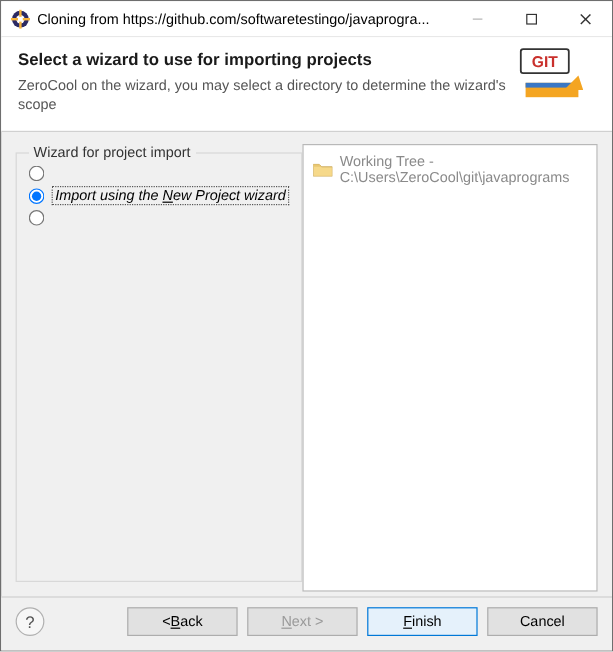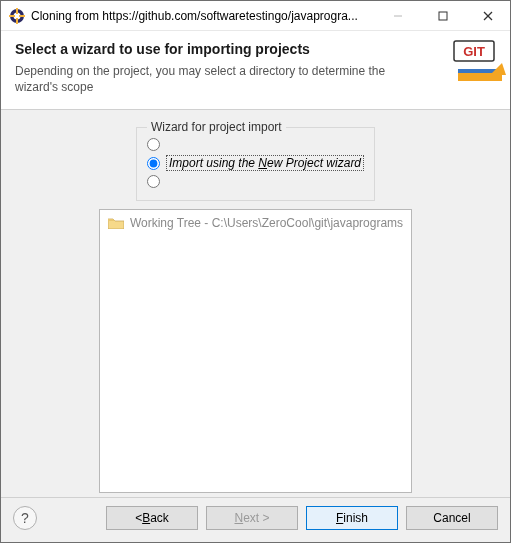--- a/index.html
+++ b/index.html
@@ -39,26 +39,26 @@
   }
   .header-area .heading {
     font-size: 14px; font-weight: bold; color:#1a1a1a;
     margin-bottom:6px;
   }
   .header-area .sub {
     font-size: 12px; color:#555; line-height:1.35;
     padding-right: 70px;
   }
   .banner-icon {
-    position:absolute; right:4px; top:8px; width:56px; height:52px;
+    position:absolute; right:24px; top:8px; width:56px; height:52px;
   }
 
   .content {
     flex:1; padding: 10px 12px 4px 12px;
-    display:flex; flex-direction:column;align-items:center;
+    display:flex; flex-direction:row;
   }
   fieldset.group {
     border:1px solid #d8d8d8;
     border-radius:0;
     margin:0 0 8px 0;
     padding: 2px 10px 10px 10px;
     background:#f0f0f0;
   }
   fieldset.group legend {
     font-size:12px; color:#333; padding:0 4px;
@@ -138,21 +138,21 @@
     <div class="win-btn">
       <svg width="10" height="10">
           <line x1="1" y1="1" x2="9" y2="9" stroke="#333" stroke-width="1.2"></line>
           <line x1="9" y1="1" x2="1" y2="9" stroke="#333" stroke-width="1.2"></line>
         </svg>
     </div>
   </div>
 
   <div class="header-area">
     <div class="heading">Select a wizard to use for importing projects</div>
-    <div class="sub">Depending on the project, you may select a directory to determine the wizard's scope</div>
+    <div class="sub">ZeroCool on the wizard, you may select a directory to determine the wizard's scope</div>
     <div class="banner-icon">
       <svg viewBox="0 0 56 52" width="56" height="52">
         <rect x="4" y="2" width="40" height="20" rx="2" fill="#fff" stroke="#333" stroke-width="1.5"></rect>
         <text x="24" y="17" text-anchor="middle" font-family="Georgia,serif" font-weight="bold" font-size="13" fill="#c9302c">GIT</text>
         <rect x="8" y="30" width="44" height="12" fill="#f4a522"></rect>
         <rect x="8" y="30" width="44" height="4" fill="#3a77c4"></rect>
         <path d="M52 24 L56 36 L40 36 Z" fill="#f4a522"></path>
       </svg>
     </div>
   </div>

